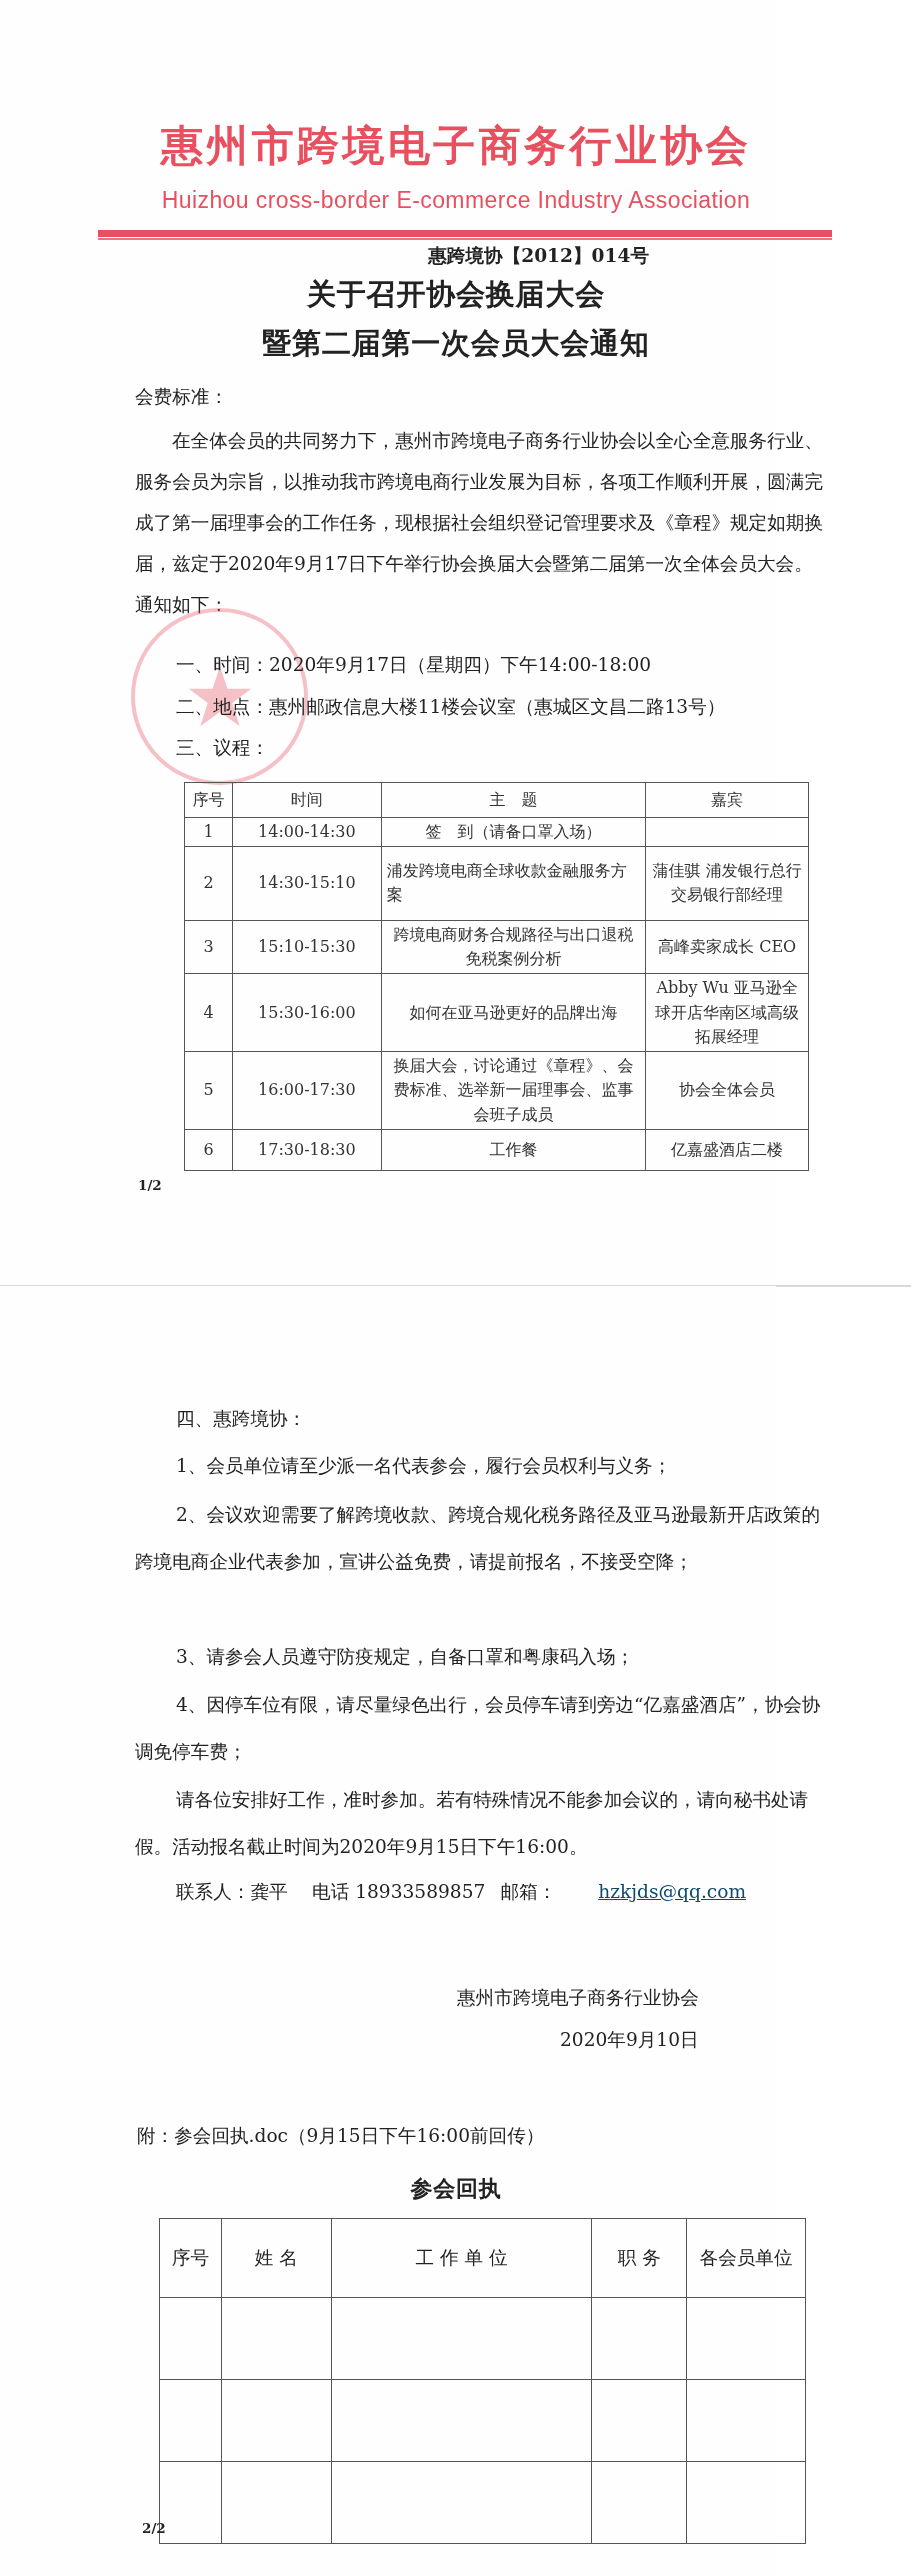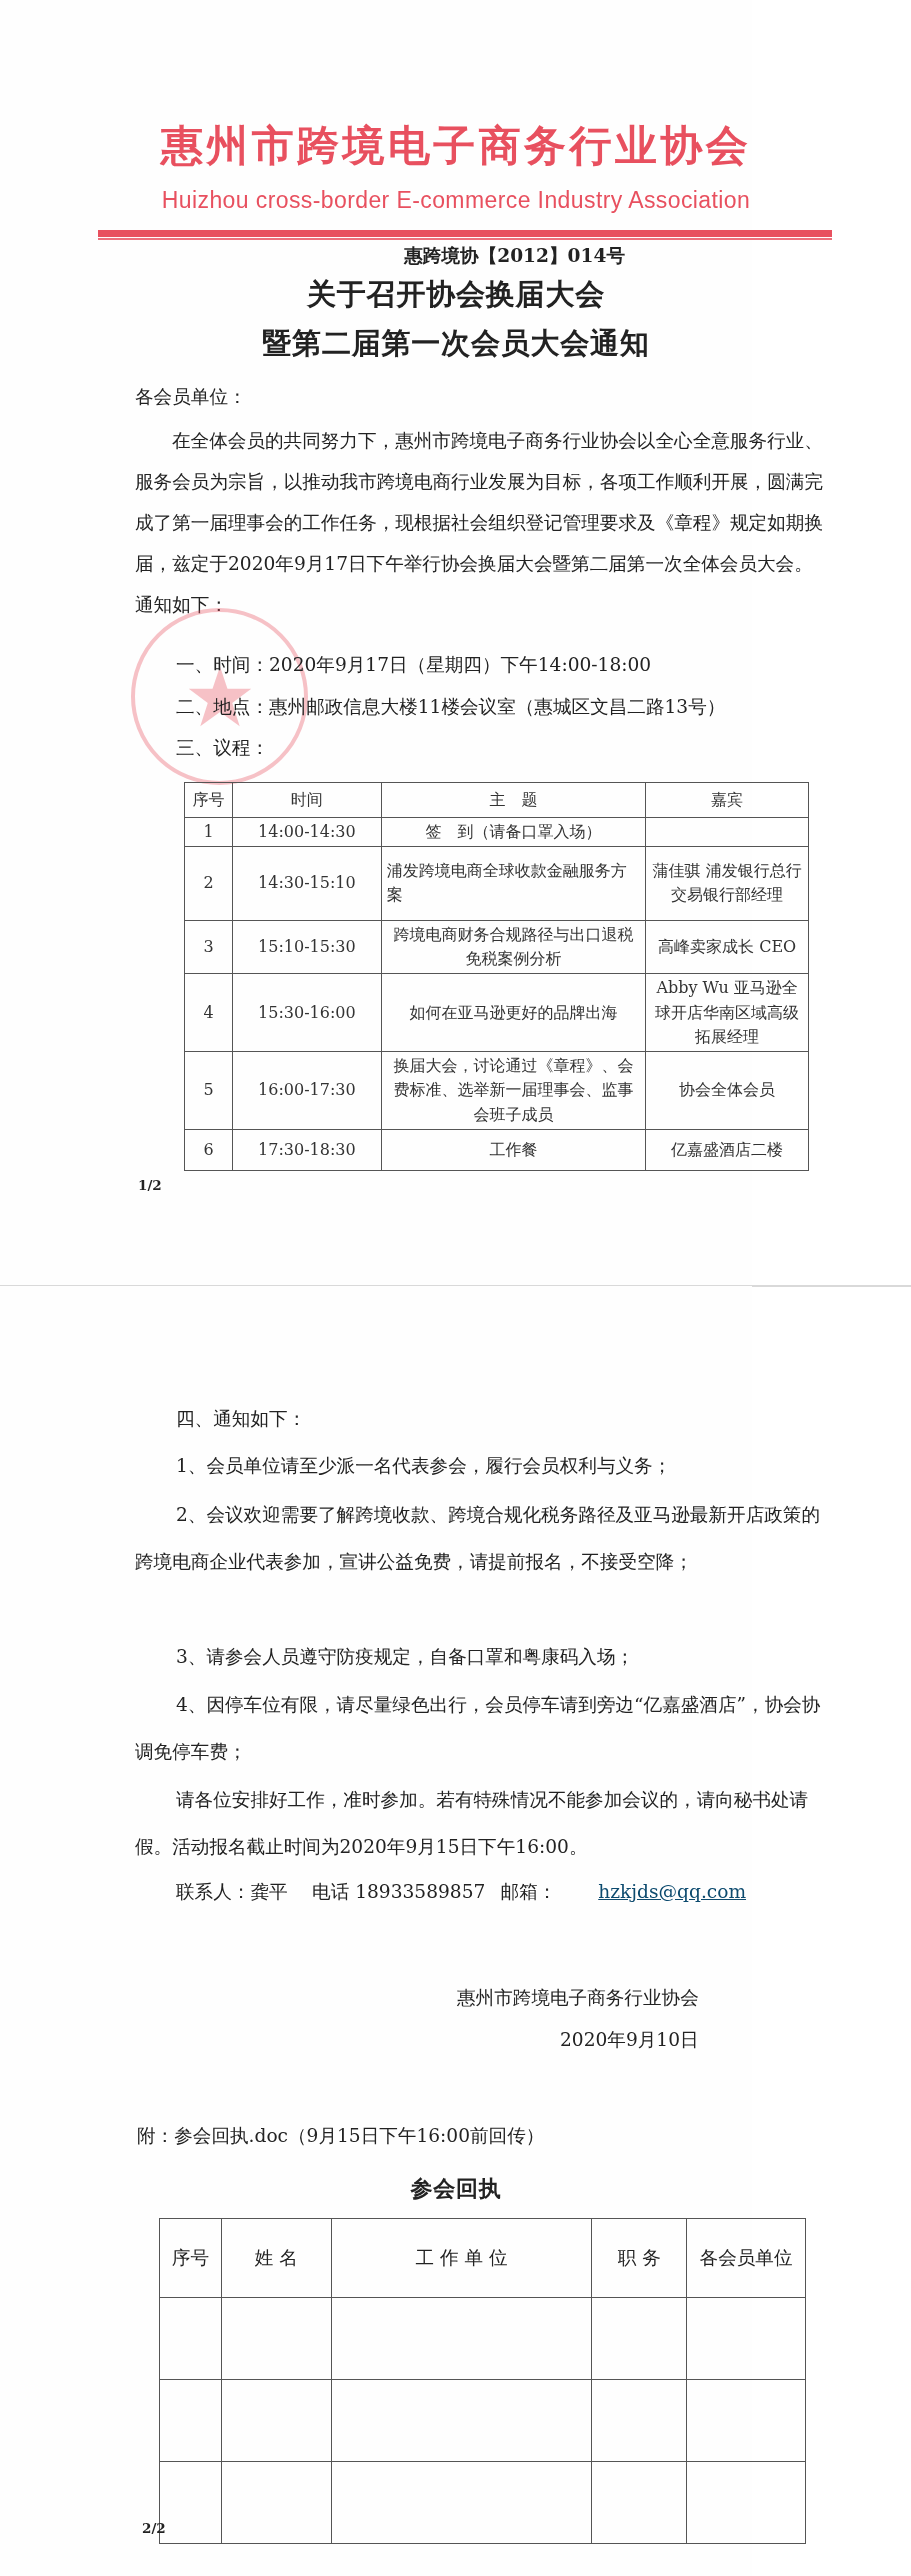--- a/index.html
+++ b/index.html
@@ -1,18 +1,18 @@
 <!DOCTYPE html>
 <html style="font-size:13.5px"><head>
 <meta charset="utf-8">
 <style>
   html, body { margin:0; padding:0; background:#ffffff; }
   body { width:912px; height:2576px; position:relative; overflow:hidden;
          font-family:"DejaVu Serif","Liberation Serif",serif; color:#222; }
-  .page { position:absolute; left:0; width:752px; background:#fefefe; }
+  .page { position:absolute; left:0; width:752px; background:#fefefe;padding-left:24px; }
   #page1 { top:0; height:1285px; }
   #page2 { top:1286px; height:1290px; }
   .page-sep { position:absolute; left:0; top:1285px; width:912px; height:1.7px; background:#d9d9d9; }
 
   .org-cn { position:absolute; left:0; width:912px; top:118px; text-align:center;
             color:#e8505f; font-size:42px; font-weight:bold; letter-spacing:3.4px;
             font-family:"DejaVu Sans","Liberation Sans",sans-serif; }
   .org-en { position:absolute; left:0; width:912px; top:187px; text-align:center;
             color:#e8505f; font-size:23px; letter-spacing:0.4px;
             font-family:"Liberation Sans","DejaVu Sans",sans-serif; font-stretch:condensed; }
@@ -43,21 +43,21 @@
   <div class="org-cn">惠州市跨境电子商务行业协会</div>
   <div class="org-en">Huizhou cross-border E-commerce Industry Association</div>
   <div class="rule-thick"></div>
   <div class="rule-thin"></div>
 
   <div class="docnum">惠跨境协【2012】014号</div>
 
   <div class="title" style="top:275px;">关于召开协会换届大会</div>
   <div class="title" style="top:324px;">暨第二届第一次会员大会通知</div>
 
-  <div class="line" style="left:135px; top:384px;">各会员单位：</div>
+  <div class="line" style="left:135px; top:384px;">会费标准：</div>
 
   <div class="para" style="top:420px; text-indent:37px;">在全体会员的共同努力下，惠州市跨境电子商务行业协会以全心全意服务行业、服务会员为宗旨，以推动我市跨境电商行业发展为目标，各项工作顺利开展，圆满完成了第一届理事会的工作任务，现根据社会组织登记管理要求及《章程》规定如期换届，兹定于2020年9月17日下午举行协会换届大会暨第二届第一次全体会员大会。通知如下：</div>
 
   <div class="stamp stamp1">
     <svg class="star" width="68" height="68" viewBox="0 0 100 100">
       <polygon points="50,5 61,38 96,38 68,59 79,93 50,72 21,93 32,59 4,38 39,38" fill="rgba(232,80,95,0.35)"></polygon>
     </svg>
   </div>
 
   <div class="line" style="left:176px; top:652px;">一、时间：2020年9月17日（星期四）下午14:00-18:00</div>
@@ -116,21 +116,21 @@
     </tr>
   </tbody>
     </table>
 
   <div class="pagenum" style="left:138px; top:1177px;">1/2</div>
 </div>
 
 <div class="page-sep"></div>
 
 <div class="page" id="page2">
-  <div class="line" style="left:176px; top:120px;">四、通知如下：</div>
+  <div class="line" style="left:176px; top:120px;">四、惠跨境协：</div>
   <div class="line" style="left:176px; top:167px;">1、会员单位请至少派一名代表参会，履行会员权利与义务；</div>
   <div class="para" style="left:135px; top:205px; line-height:47px; text-indent:41px;">2、会议欢迎需要了解跨境收款、跨境合规化税务路径及亚马逊最新开店政策的跨境电商企业代表参加，宣讲公益免费，请提前报名，不接受空降；</div>
   <div class="line" style="left:176px; top:358px;">3、请参会人员遵守防疫规定，自备口罩和粤康码入场；</div>
   <div class="para" style="left:135px; top:395px; line-height:47px; text-indent:41px;">4、因停车位有限，请尽量绿色出行，会员停车请到旁边“亿嘉盛酒店”，协会协调免停车费；</div>
 
   <div class="para" style="left:135px; top:490px; line-height:47px; text-indent:41px;">请各位安排好工作，准时参加。若有特殊情况不能参加会议的，请向秘书处请假。活动报名截止时间为2020年9月15日下午16:00。</div>
 
   <div class="line" style="left:176px; top:593px;">
     <span>联系人：龚平</span>　
     <span>电话 18933589857</span> 

